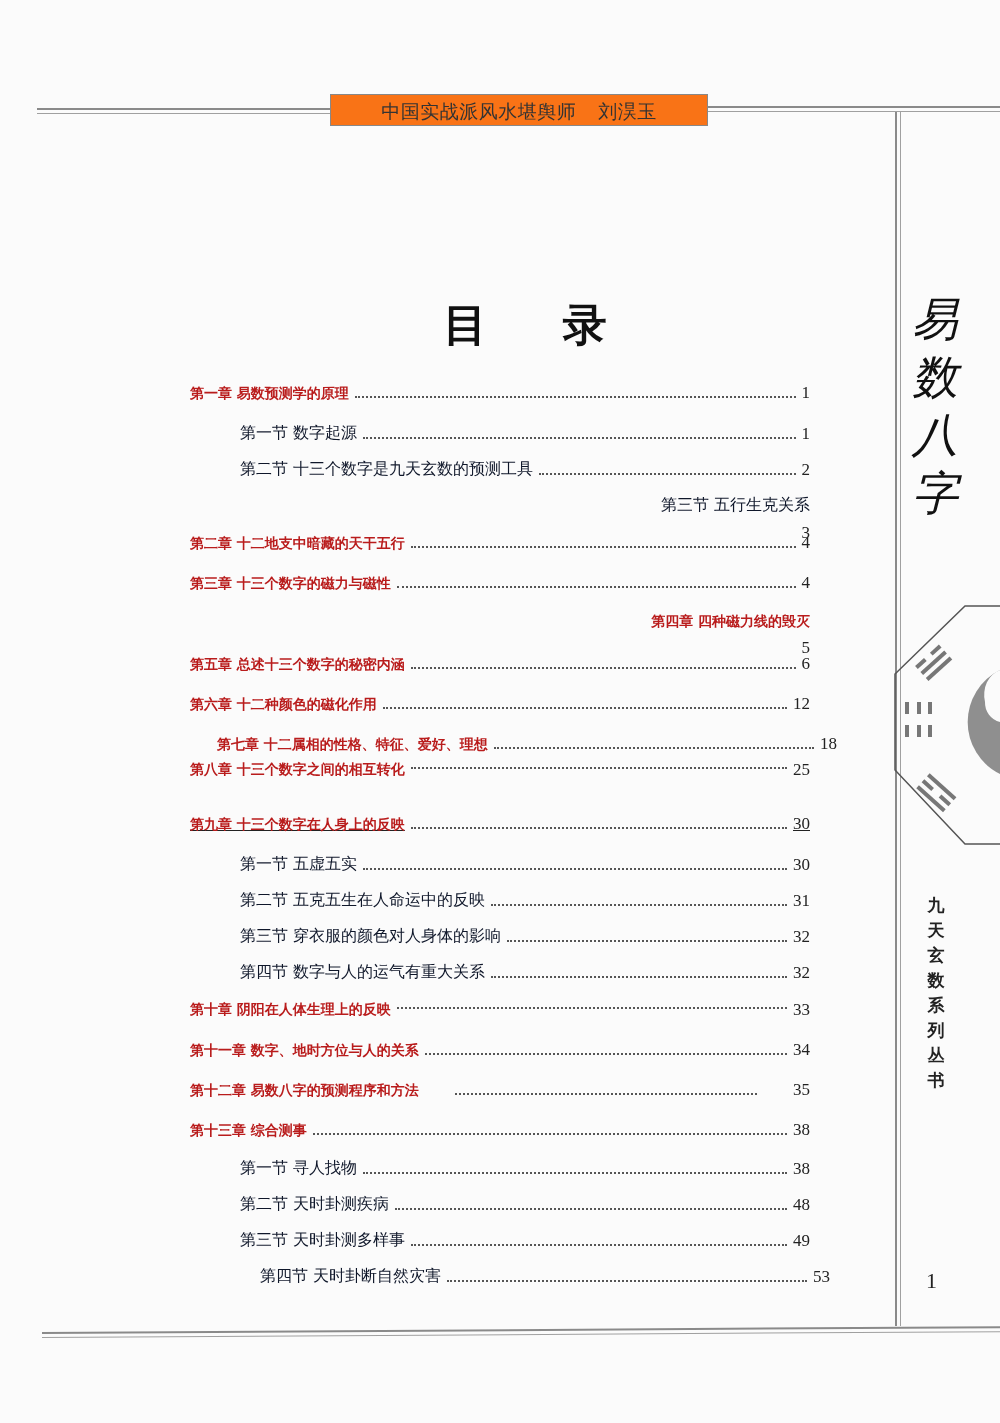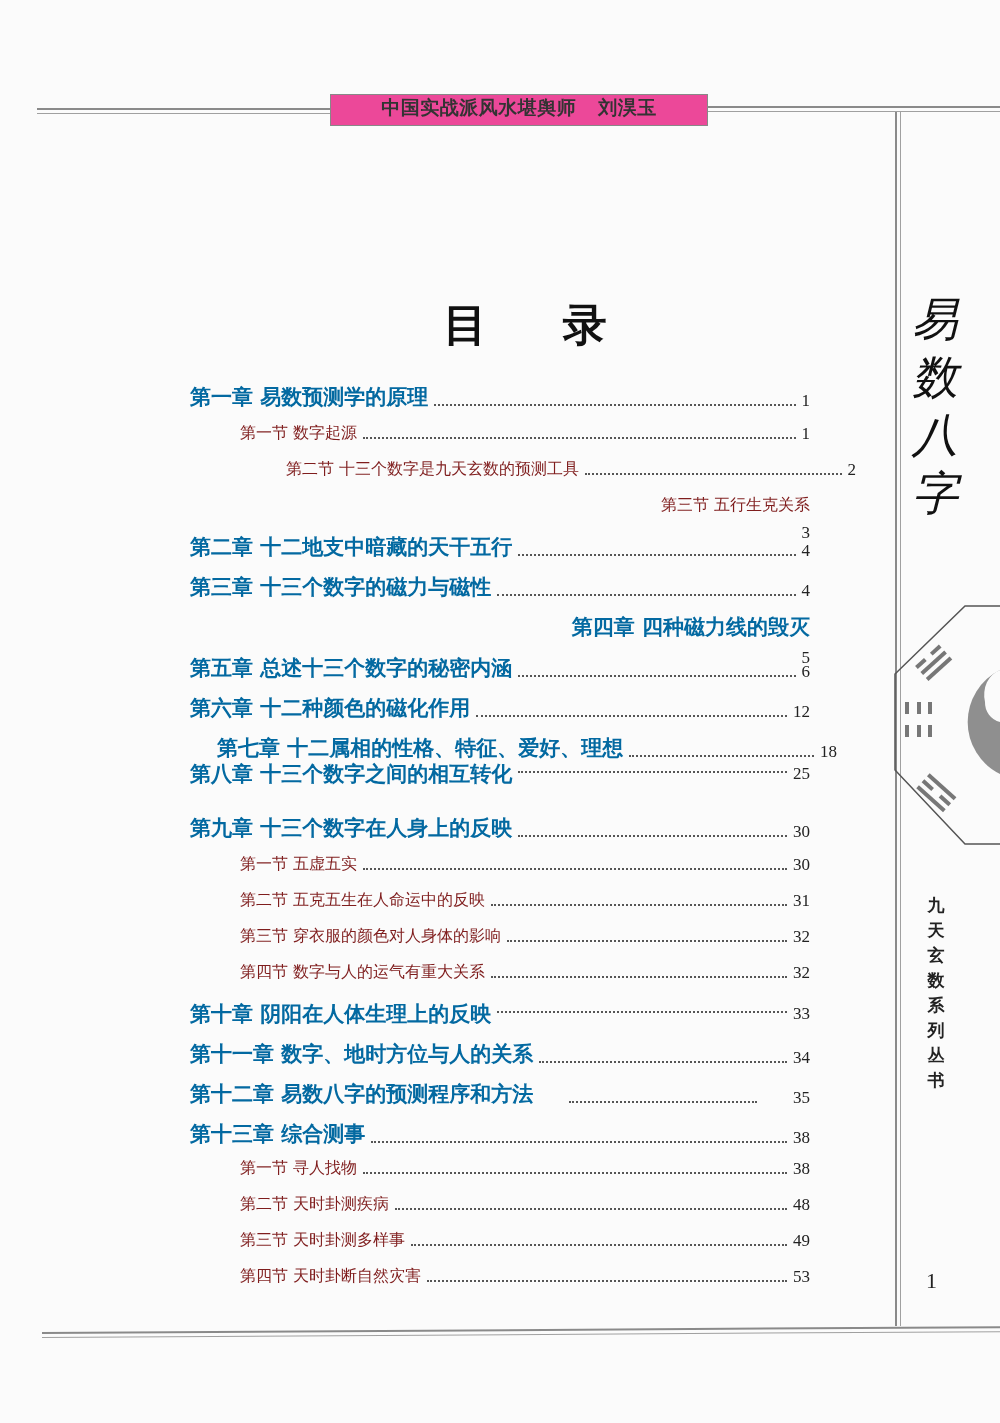--- a/index.html
+++ b/index.html
@@ -5,44 +5,44 @@
     html, body { margin: 0; padding: 0; }
     body {
       width: 1000px; height: 1423px; background: #fbfbfb; position: relative; overflow: hidden;
       font-family: "DejaVu Sans", sans-serif; color: #222;
     }
     
     .hline { position: absolute; height: 0; border-top: 2px solid #8a8a8a; }
     .hline.thin { border-top: 1px solid #a0a0a0; }
     .header-box {
       position: absolute; left: 330px; top: 94px; width: 376px; height: 30px;
-      border: 1px solid #888; background: #ec4899;
-      display: flex; align-items: flex-start; justify-content: center;
-      font-size: 19px; color: #333; letter-spacing: 0.5px; font-weight: bold;
+      border: 1px solid #888; background: #f97316;
+      display: flex; align-items: flex-end; justify-content: center;
+      font-size: 19px; color: #333; letter-spacing: 0.5px;
     }
     .header-box .author { margin-left: 22px; }
     .vline { position: absolute; width: 0; border-left: 2px solid #8a8a8a; }
     .vline.thin { border-left: 1px solid #a0a0a0; }
 
     .toc-title {
       position: absolute; left: 0; width: 1080px; top: 296px; text-align: center;
       font-size: 44px; font-weight: bold; letter-spacing: 30px; color: #111;
     }
     .toc { position: absolute; left: 190px; top: 383px; width: 630px; }
     .row { display: flex; align-items: flex-end; position: absolute; left: 0; width: 620px; }
     .row .label { white-space: nowrap; }
     .row .dots {
       flex: 1; margin: 0 6px 5px 6px; height: 0;
       border-bottom: 2px dotted #555;
     }
     .row .page { font-family: "Liberation Serif", serif; color: #222; white-space: nowrap; }
-    .row.chapter .label { font-size: 21px; font-weight: bold; color: #0369a1; }
+    .row.chapter .label { font-size: 14px; font-weight: bold; color: #b91c1c; }
     .row.chapter .page { font-size: 17px; }
     .row.section { left: 50px; width: 570px; }
-    .row.section .label { font-size: 16px; color: #7f1d1d; font-family: "DejaVu Serif", serif; }
+    .row.section .label { font-size: 16px; color: #0f172a; font-family: "DejaVu Serif", serif; }
     .row.section .page { font-size: 17px; }
 
     .spine-title {
       position: absolute; left: 905px; top: 290px; width: 60px;
       font-family: "DejaVu Serif", serif; font-size: 46px; line-height: 58px; text-align: center; color: #111;
       font-style: italic;
     }
     .series {
       position: absolute; left: 924px; top: 893px; width: 24px;
       font-size: 17px; line-height: 25px; text-align: center; color: #222; font-weight: bold;
@@ -75,21 +75,21 @@
     <div class="row chapter" style="top: 0px;">
       <span class="label">第一章 易数预测学的原理</span>
       <span class="dots"></span>
       <span class="page">1</span>
     </div>
     <div class="row section" style="top: 40px;">
       <span class="label">第一节 数字起源</span>
       <span class="dots"></span>
       <span class="page">1</span>
     </div>
-    <div class="row section" style="top: 76px; margin-left: 46px;">
+    <div class="row section" style="top: 76px;">
       <span class="label">第二节 十三个数字是九天玄数的预测工具</span>
       <span class="dots"></span>
       <span class="page">2</span>
     </div>
     <div class="row section" style="top: 112px; flex-direction: column;">
       <span class="label">第三节 五行生克关系</span>
       <span class="dots"></span>
       <span class="page">3</span>
     </div>
     <div class="row chapter" style="top: 150px;">
@@ -120,21 +120,21 @@
     <div class="row chapter" style="top: 351px; margin-left: 27px;">
       <span class="label">第七章 十二属相的性格、特征、爱好、理想</span>
       <span class="dots"></span>
       <span class="page">18</span>
     </div>
     <div class="row chapter" style="top: 377px; align-items: center;">
       <span class="label">第八章 十三个数字之间的相互转化</span>
       <span class="dots"></span>
       <span class="page">25</span>
     </div>
-    <div class="row chapter" style="top: 431px;">
+    <div class="row chapter" style="top: 431px; text-decoration: underline;">
       <span class="label">第九章 十三个数字在人身上的反映</span>
       <span class="dots"></span>
       <span class="page">30</span>
     </div>
     <div class="row section" style="top: 471px;">
       <span class="label">第一节 五虚五实</span>
       <span class="dots"></span>
       <span class="page">30</span>
     </div>
     <div class="row section" style="top: 507px;">
@@ -180,21 +180,21 @@
     <div class="row section" style="top: 811px;">
       <span class="label">第二节 天时卦测疾病</span>
       <span class="dots"></span>
       <span class="page">48</span>
     </div>
     <div class="row section" style="top: 847px;">
       <span class="label">第三节 天时卦测多样事</span>
       <span class="dots"></span>
       <span class="page">49</span>
     </div>
-    <div class="row section" style="top: 883px;">
+    <div class="row section" style="top: 883px; margin-left: 20px;">
       <span class="label">第四节 天时卦断自然灾害</span>
       <span class="dots"></span>
       <span class="page">53</span>
     </div>
   </div>
 
 <div class="spine-title">
   <div>易</div>
   <div>数</div>
   <div>八</div>

